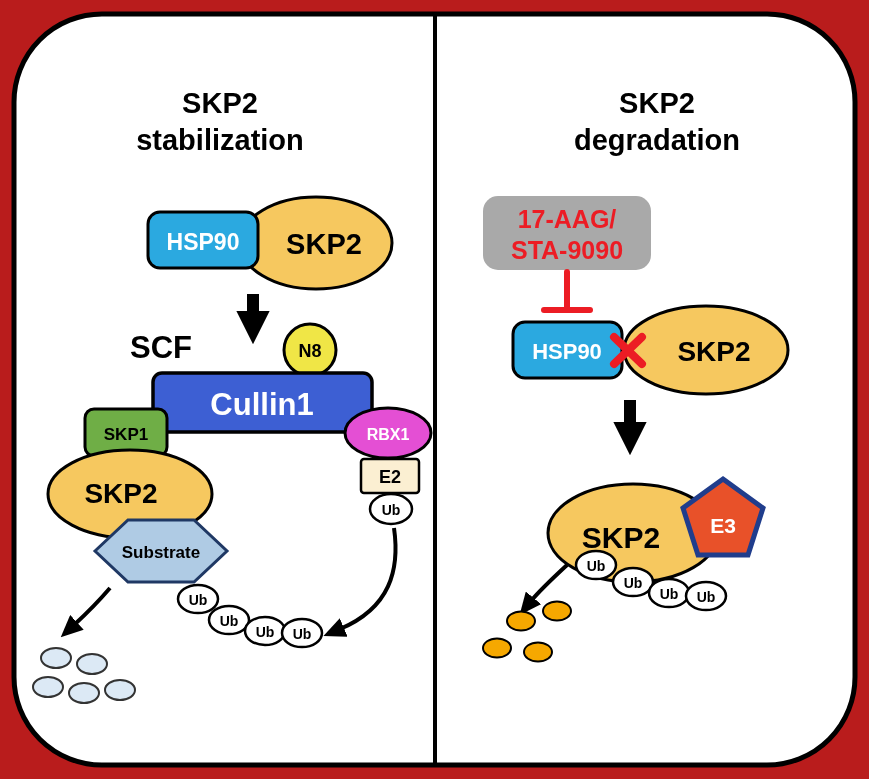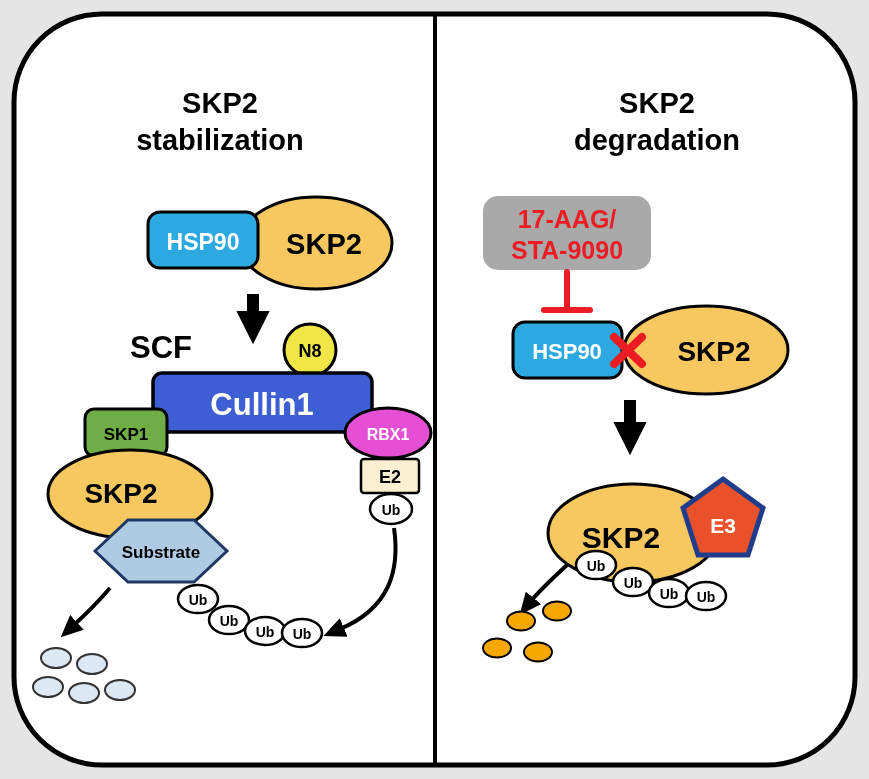--- a/index.html
+++ b/index.html
@@ -1,20 +1,20 @@
 <!DOCTYPE html>
 <html><head>
 <meta charset="utf-8">
 <style>
   html, body { margin: 0; padding: 0; background: #ffffff; }
   .figure-canvas {
     position: relative;
     width: 869px;
     height: 779px;
-    background: #e5e5e5;
+    background: #b91c1c;
     font-family: "Liberation Sans", sans-serif;
   }
   svg text {
     font-family: "Liberation Sans", sans-serif;
     font-weight: bold;
   }
 </style>
 </head>
 <body>
 

